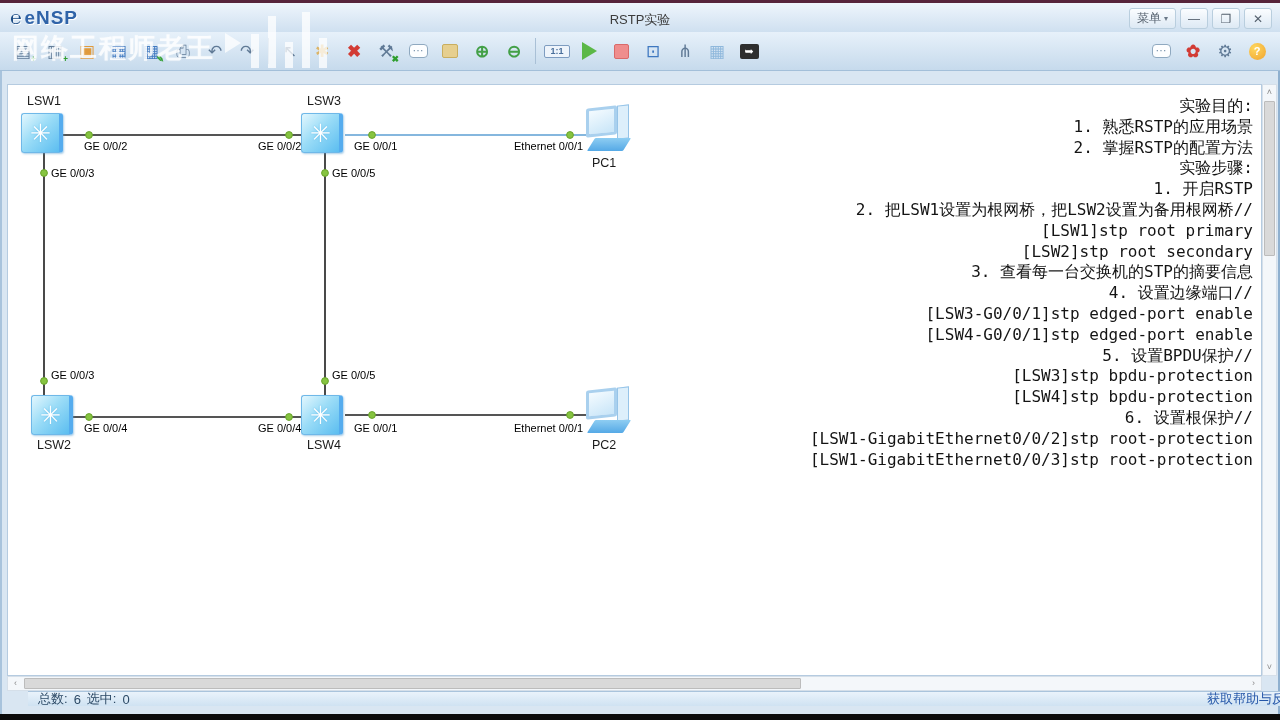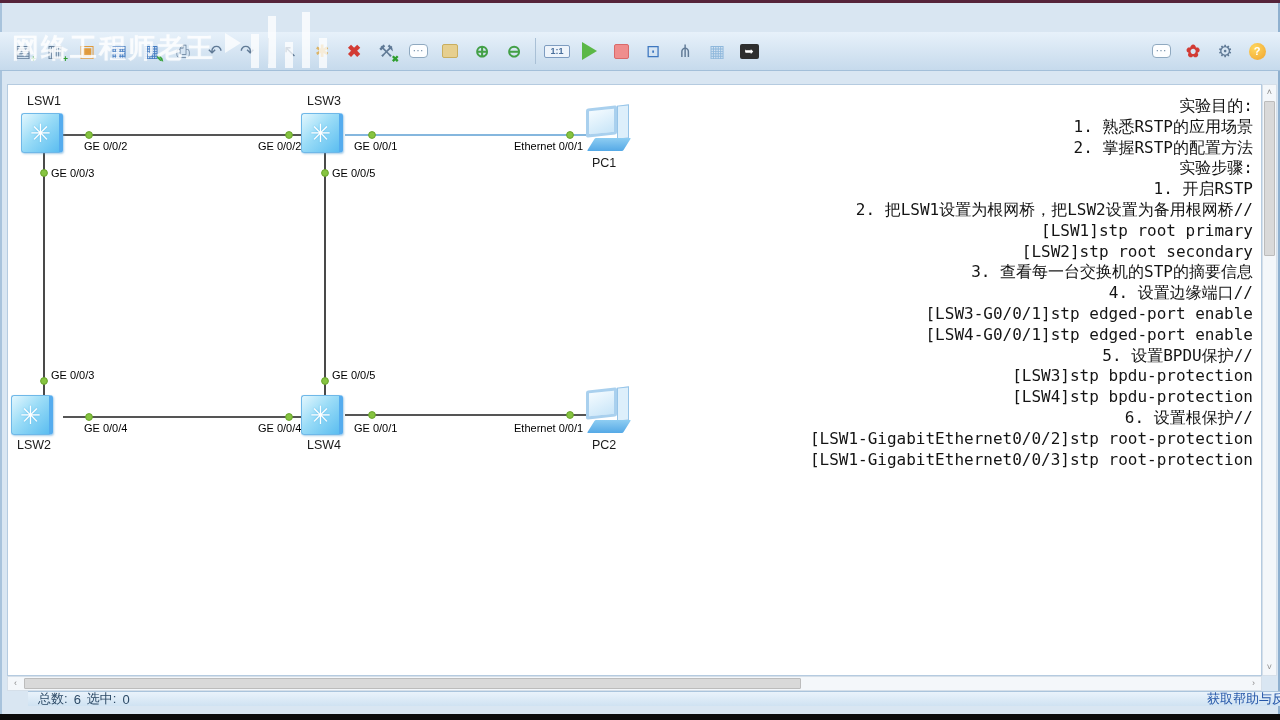--- a/index.html
+++ b/index.html
@@ -113,20 +113,33 @@
   .black-strip { position:absolute; left:0; top:714px; width:1280px; height:6px; background:#0b0b0b; }
 </style>
 </head>
 <body>
 
 <div class="window">
   <div class="top-line"></div>
   <div class="frame-left"></div>
   <div class="frame-right"></div>
 
+  <div class="titlebar">
+    <div class="logo"><span class="logo-mark">℮</span><span>eNSP</span></div>
+    <div class="win-title">RSTP实验</div>
+    <div class="win-controls">
+      <div class="wc-btn">
+          <span>菜单</span>
+          <span class="wc-caret">▾</span>
+        </div>
+      <div class="wc-btn">—</div>
+      <div class="wc-btn">❐</div>
+      <div class="wc-btn">✕</div>
+    </div>
+  </div>
 
   <div class="toolbar">
     <div class="tb-group" id="tb-left">
         <button class="tb-btn">
           <span class="tb-glyph c-slate">▤</span>
           <span class="tb-badge">+</span>
         </button>
         <button class="tb-btn">
           <span class="tb-glyph c-slate">▥</span>
           <span class="tb-badge">+</span>
@@ -273,21 +286,21 @@
           <span class="device-label lbl-above">LSW3</span>
         </div>
         <div class="device" style="left: 578px; top: 20px;">
           <div class="icon-pc">
             <div class="pc-screen"></div>
             <div class="pc-tower"></div>
             <div class="pc-base"></div>
           </div>
           <span class="device-label lbl-below">PC1</span>
         </div>
-        <div class="device" style="left: 3px; top: 310px;">
+        <div class="device" style="left: 23px; top: 310px;">
           <div class="icon-switch"></div>
           <span class="device-label lbl-below">LSW2</span>
         </div>
         <div class="device" style="left: 293px; top: 310px;">
           <div class="icon-switch"></div>
           <span class="device-label lbl-below">LSW4</span>
         </div>
         <div class="device" style="left: 578px; top: 302px;">
           <div class="icon-pc">
             <div class="pc-screen"></div>

